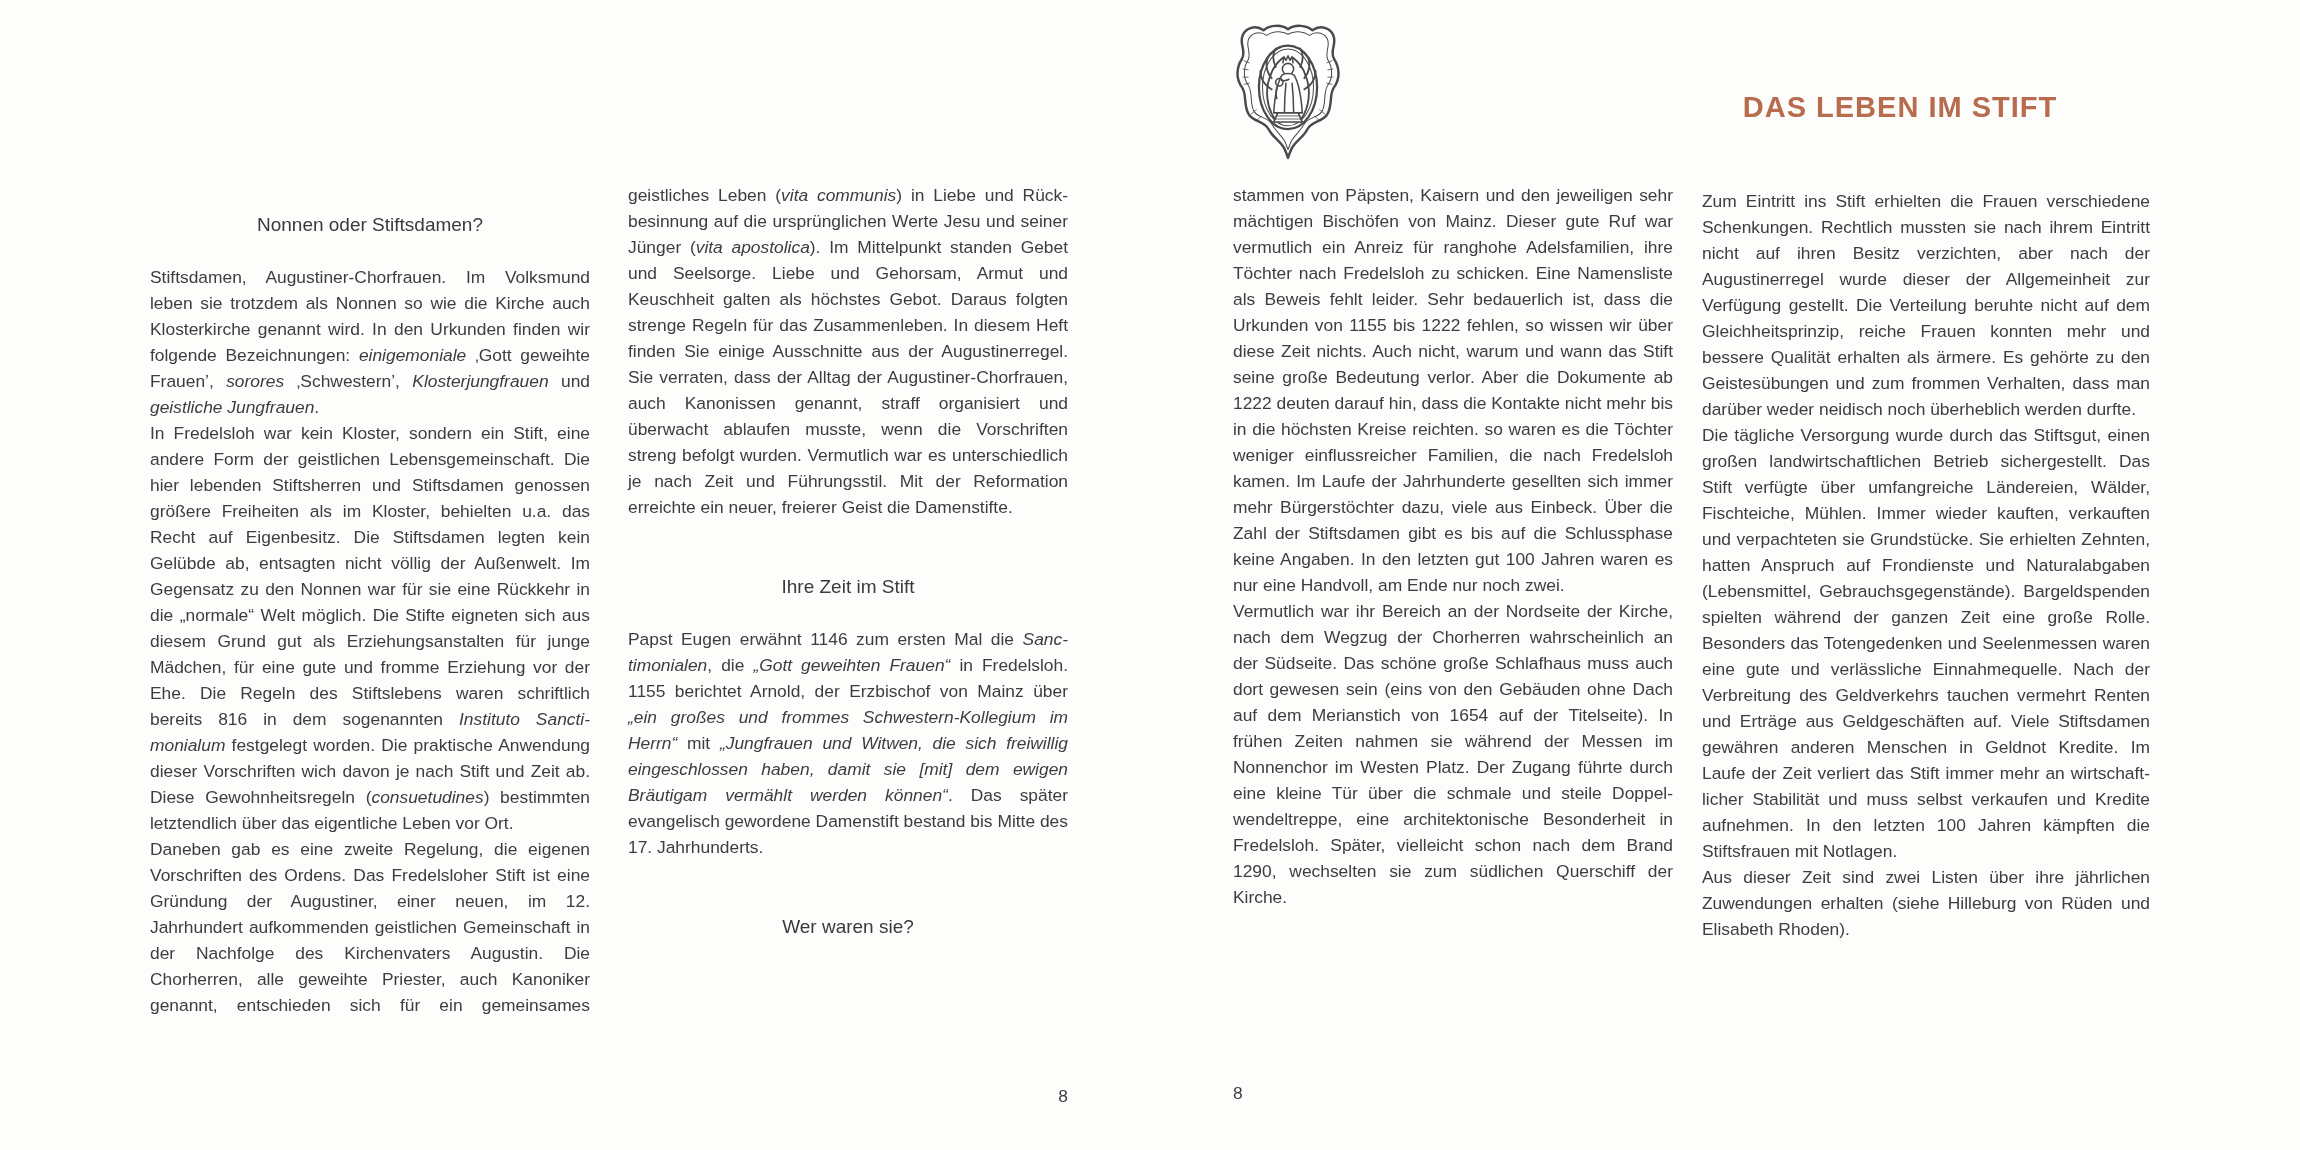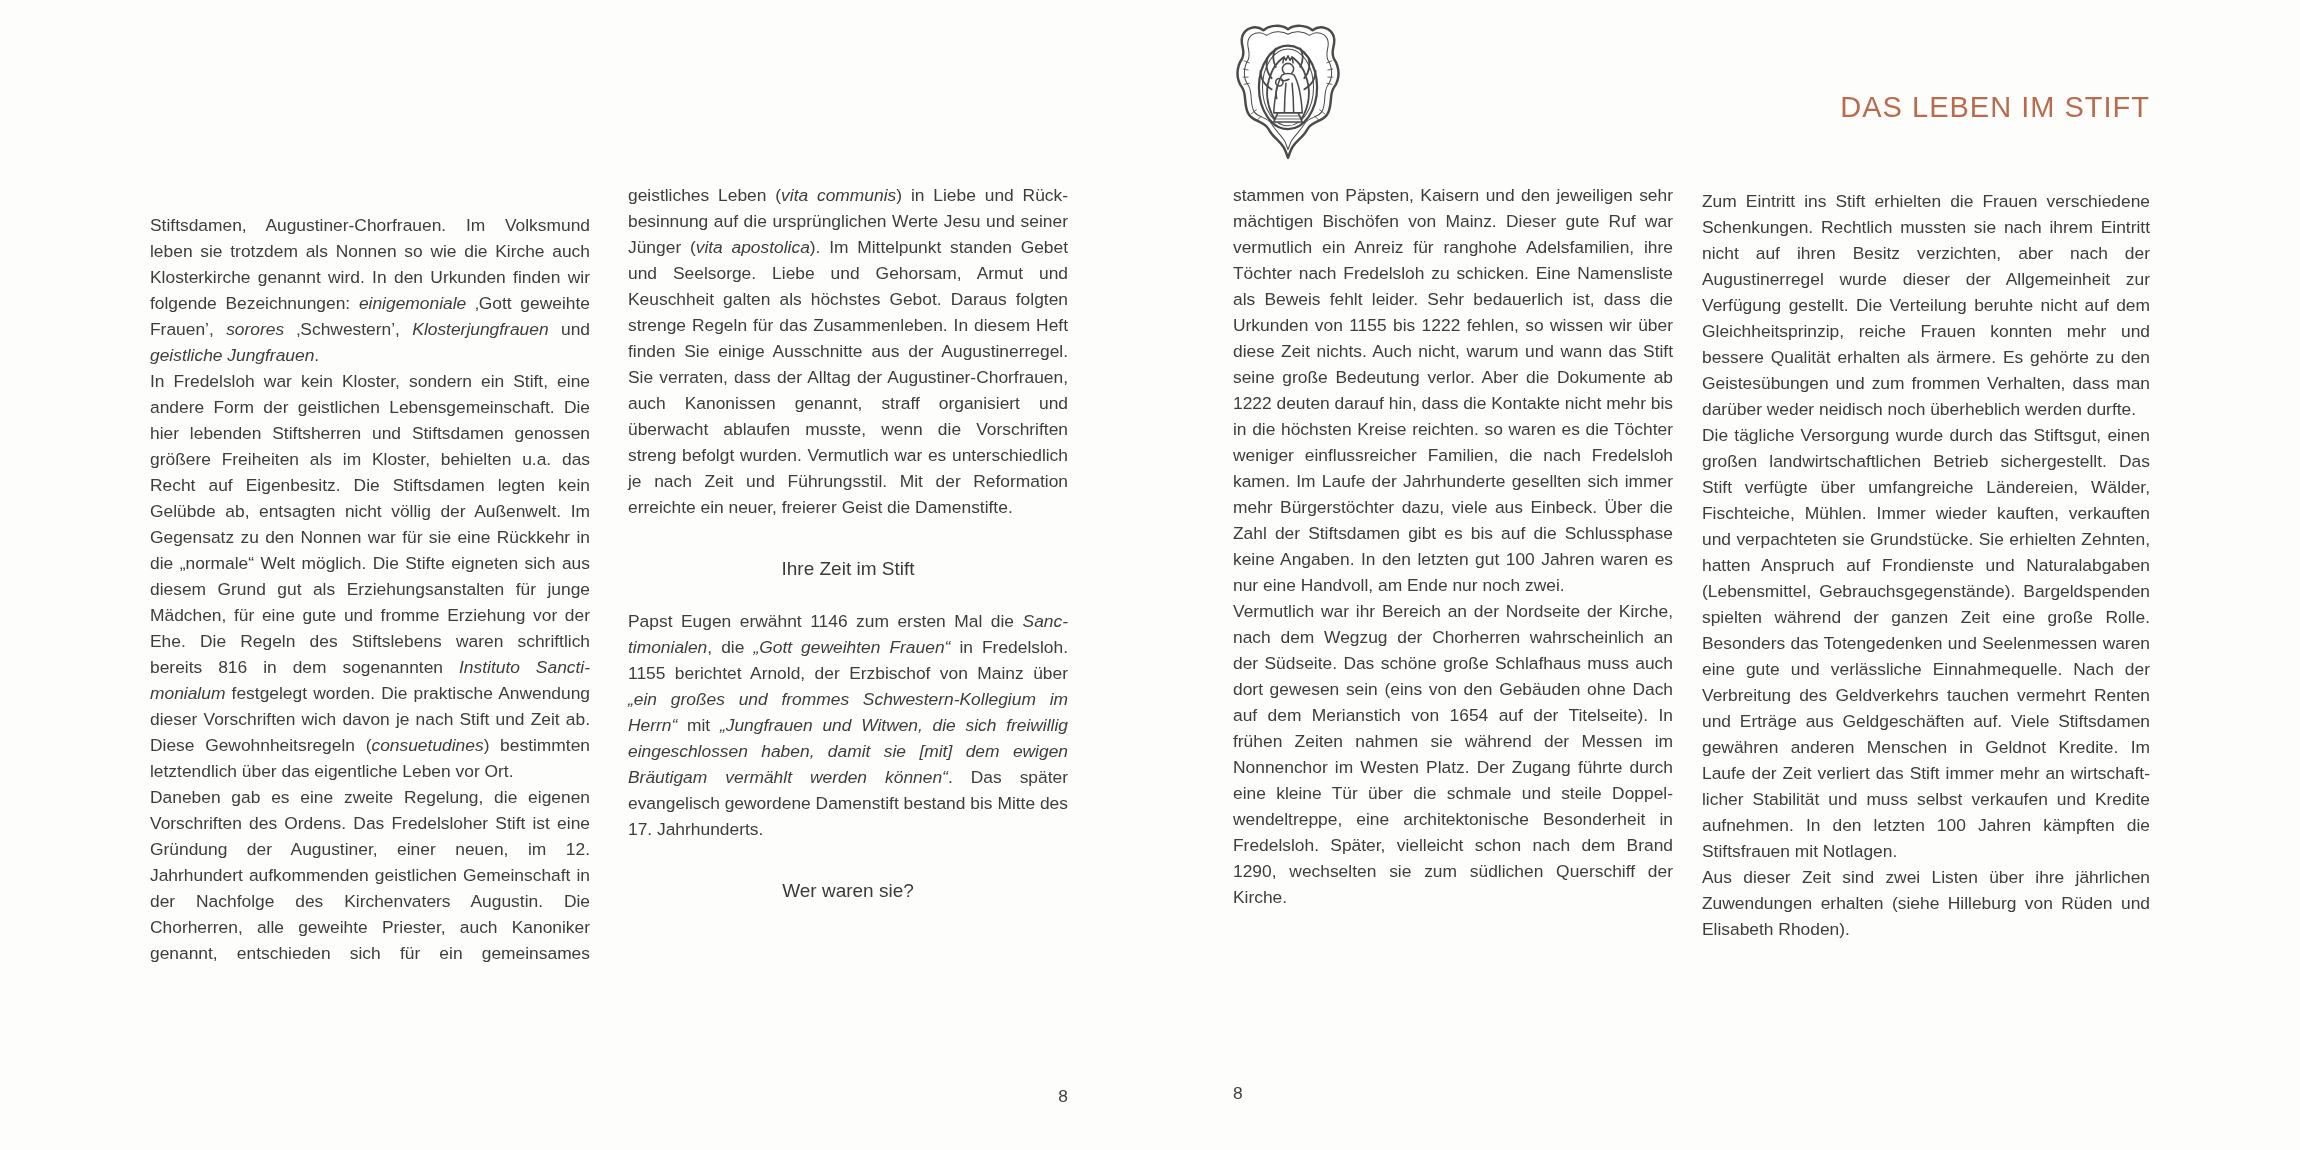--- a/index.html
+++ b/index.html
@@ -23,36 +23,36 @@
   .cont-justify { text-align-last: justify; }
   .col-heading {
     display: block;
     font-size: 19px;
     font-weight: 400;
     text-align: center;
     margin: 0 0 26px 0;
     color: #3a3a3a;
     text-align-last: center;
   }
-  .section-heading { margin-top: 36px; }
+  .section-heading { margin-top: 54px; }
   .page-number {
     position: absolute;
     width: 440px;
     font-size: 17.4px;
     color: #3d3d3d;
   }
   .page-number.pn-left  { left: 628px; top: 1086px; text-align: right; }
   .page-number.pn-right { left: 1233px; top: 1083px; text-align: left; }
   .doc-title {
     position: absolute;
     top: 72px; left: 1650px; width: 500px;
-    text-align: right;
+    text-align: center;
     font-size: 29px;
     letter-spacing: 1px;
-    font-weight: 400;
+    font-weight: 700;
     white-space: nowrap;
   }
   .emblem {
     position: absolute;
     left: 1226px; top: 20px;
     width: 124px; height: 148px;
   }
   #col1 { left: 150px;  top: 212px; }
   #col2 { left: 628px;  top: 182px; }
   #col3 { left: 1233px; top: 182px; }
@@ -100,20 +100,21 @@
         <path d="M17,40 L22,42 M16,48 L21,49 M16,56 L21,56 M17,63 L22,62 M103,40 L98,42 M104,48 L99,49 M104,56 L99,56 M103,63 L98,62"></path>
         <path d="M24,92 L29,88 M30,98 L34,94 M96,92 L91,88 M90,98 L86,94"></path>
       </g>
     </g>
   </svg>
 </div>
 
 <h1 class="doc-title" style="color: rgb(184, 108, 78);">DAS LEBEN IM STIFT</h1>
 
 <div class="column" id="col1">
+  <span class="col-heading">Nonnen oder Stiftsdamen?</span>
   <p><span>Stiftsdamen, Augustiner-Chorfrauen. Im Volks­mund leben sie trotzdem als Nonnen so wie die Kirche auch Kloster­kirche genannt wird. In den Urkunden finden wir folgende Bezeich­nungen: </span><i>einige­moniale</i><span> ‚Gott geweihte Frauen’, </span><i>sorores</i><span> ‚Schwestern’, </span><i>Klos­ter­jung­frauen</i><span> und </span><i>geistliche Jungfrauen</i><span>.</span></p>
   <p><span>In Fredelsloh war kein Kloster, sondern ein Stift, eine andere Form der geistlichen Lebens­gemein­schaft. Die hier lebenden Stiftsherren und Stifts­damen genossen größere Freiheiten als im Kloster, behielten u.a. das Recht auf Eigen­besitz. Die Stiftsdamen legten kein Gelübde ab, entsagten nicht völlig der Außenwelt. Im Gegensatz zu den Nonnen war für sie eine Rückkehr in die „normale“ Welt möglich. Die Stifte eigneten sich aus diesem Grund gut als Erzie­hungs­anstalten für junge Mädchen, für eine gute und fromme Erziehung vor der Ehe. Die Regeln des Stiftslebens waren schriftlich bereits 816 in dem so­genannten </span><i>Instituto Sancti­monialum</i><span> festgelegt wor­den. Die praktische Anwendung dieser Vorschriften wich davon je nach Stift und Zeit ab. Diese Gewohn­heits­regeln (</span><i>consue­tudines</i><span>) bestimmten letzt­end­lich über das eigentliche Leben vor Ort.</span></p>
   <p class="cont-justify"><span>Daneben gab es eine zweite Regelung, die eigenen Vorschriften des Ordens. Das Fredelsloher Stift ist eine Gründung der Augustiner, einer neuen, im 12. Jahrhundert aufkommenden geistlichen Gemein­schaft in der Nachfolge des Kirchenvaters Augustin. Die Chorherren, alle geweihte Priester, auch Kanoni­ker genannt, entschieden sich für ein gemeinsames</span></p>
 </div>
 
 <div class="column" id="col2">
   <p><span>geistliches Leben (</span><i>vita communis</i><span>) in Liebe und Rück­besinnung auf die ursprünglichen Werte Jesu und seiner Jünger (</span><i>vita apostolica</i><span>). Im Mittelpunkt stan­den Gebet und Seelsorge. Liebe und Gehorsam, Ar­mut und Keuschheit galten als höchstes Gebot. Dar­aus folgten strenge Regeln für das Zusammen­leben. In diesem Heft finden Sie einige Ausschnitte aus der Augustiner­regel. Sie verraten, dass der Alltag der Augustiner-Chorfrauen, auch Kanonissen genannt, straff organisiert und überwacht ablaufen musste, wenn die Vorschriften streng befolgt wurden. Ver­mutlich war es unterschiedlich je nach Zeit und Füh­rungs­stil. Mit der Reformation erreichte ein neuer, freierer Geist die Damenstifte.</span></p>
   <span class="col-heading section-heading">Ihre Zeit im Stift</span>
   <p><span>Papst Eugen erwähnt 1146 zum ersten Mal die </span><i>Sanc­timonialen</i><span>, die </span><i>„Gott geweihten Frauen“</i><span> in Fredels­loh. 1155 berichtet Arnold, der Erzbischof von Mainz über </span><i>„ein großes und frommes Schwestern-Kollegium im Herrn“</i><span> mit </span><i>„Jungfrauen und Witwen, die sich freiwillig eingeschlossen haben, damit sie [mit] dem ewigen Bräutigam vermählt werden kön­nen“</i><span>. Das später evangelisch gewordene Damenstift bestand bis Mitte des 17. Jahrhunderts.</span></p>
   <span class="col-heading section-heading">Wer waren sie?</span>

